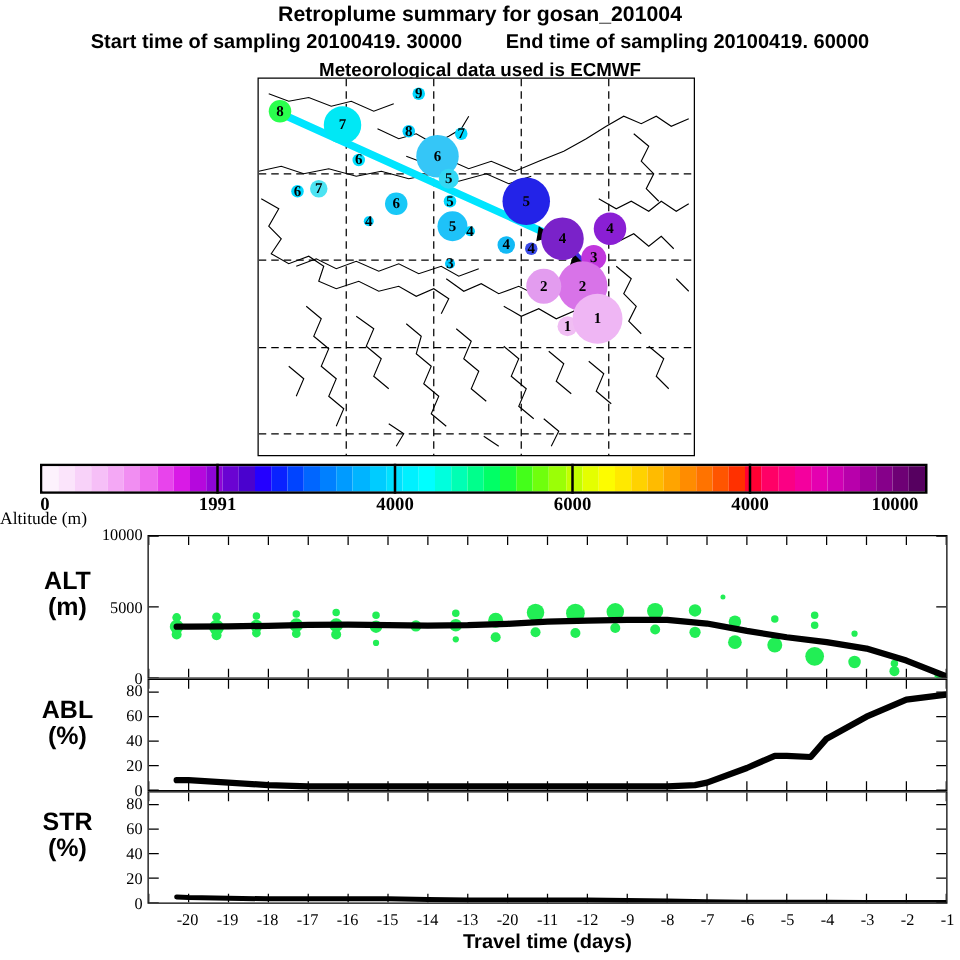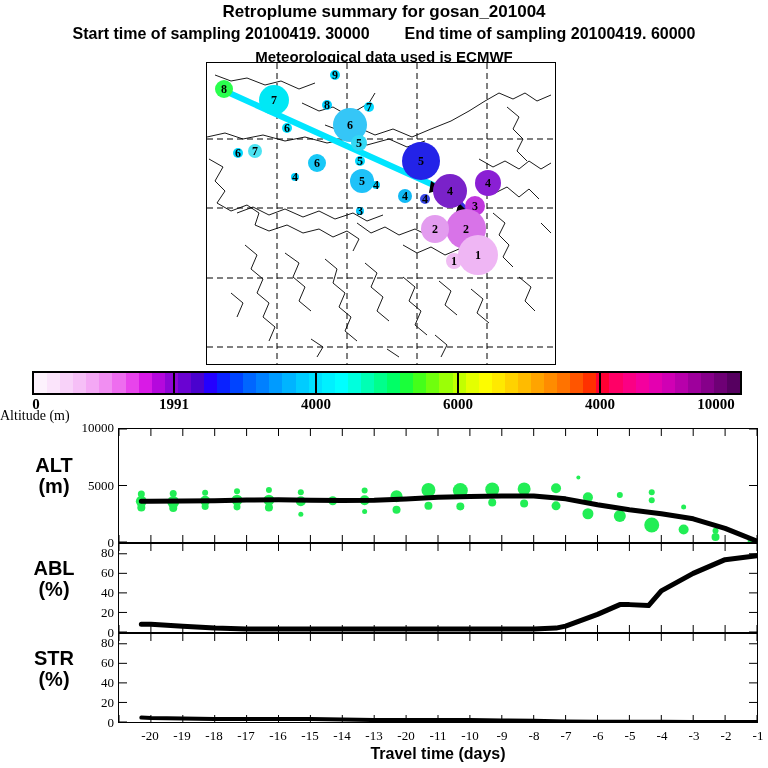--- a/index.html
+++ b/index.html
@@ -503,21 +503,21 @@
     <div class="xtick abs" style="left: 118px;">-20</div>
     <div class="xtick abs" style="left: 150px;">-19</div>
     <div class="xtick abs" style="left: 182px;">-18</div>
     <div class="xtick abs" style="left: 214px;">-17</div>
     <div class="xtick abs" style="left: 246px;">-16</div>
     <div class="xtick abs" style="left: 278px;">-15</div>
     <div class="xtick abs" style="left: 310px;">-14</div>
     <div class="xtick abs" style="left: 342px;">-13</div>
     <div class="xtick abs" style="left: 374px;">-20</div>
     <div class="xtick abs" style="left: 406px; text-align: right;">-11</div>
-    <div class="xtick abs" style="left: 438px;">-10</div>
+    <div class="xtick abs" style="left: 438px;">-12</div>
     <div class="xtick abs" style="left: 470px;">-9</div>
     <div class="xtick abs" style="left: 502px;">-8</div>
     <div class="xtick abs" style="left: 534px;">-7</div>
     <div class="xtick abs" style="left: 566px;">-6</div>
     <div class="xtick abs" style="left: 598px;">-5</div>
     <div class="xtick abs" style="left: 630px;">-4</div>
     <div class="xtick abs" style="left: 662px;">-3</div>
     <div class="xtick abs" style="left: 694px;">-2</div>
     <div class="xtick abs" style="left: 726px;">-1</div>
     <div class="xtick abs" style="left: 758px;">0</div>

